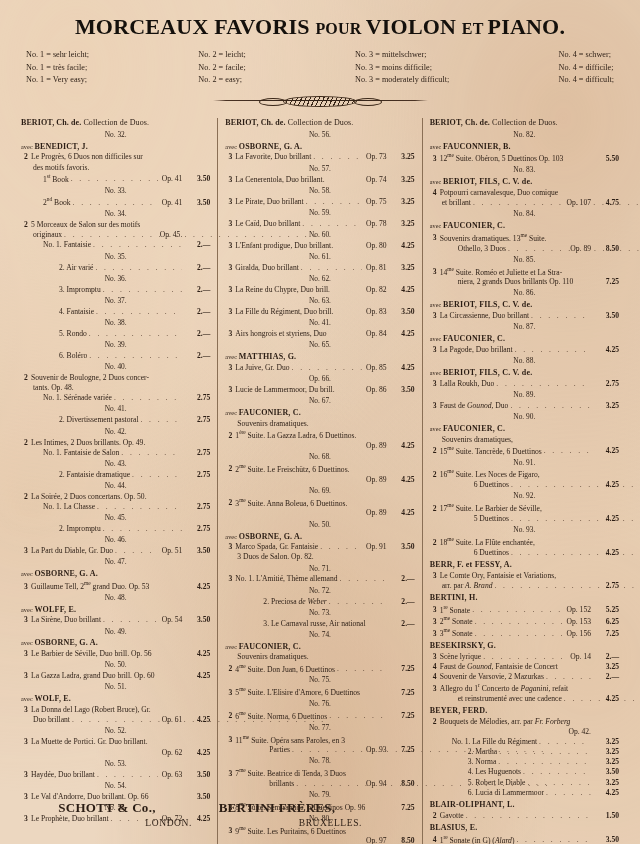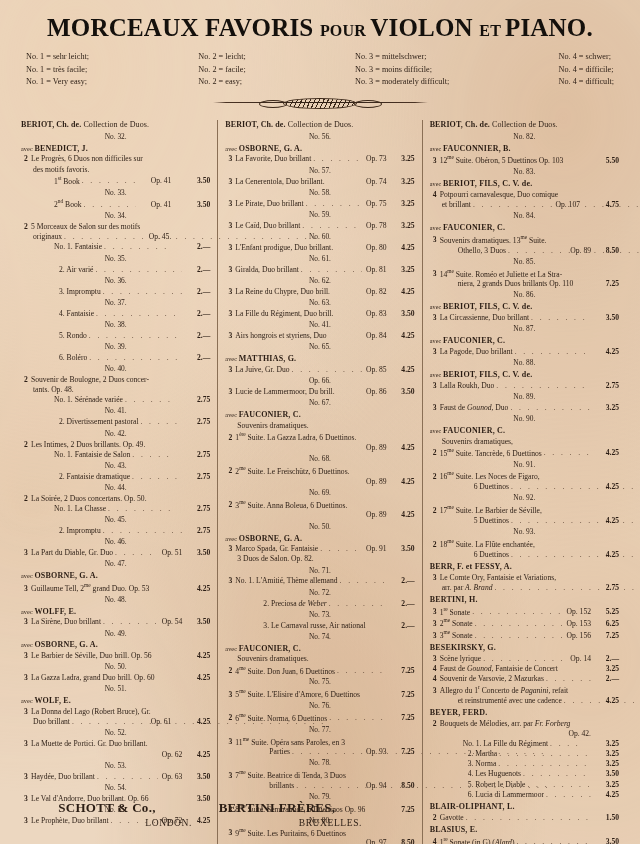--- a/index.html
+++ b/index.html
@@ -22,21 +22,21 @@
     mix-blend-mode:multiply; opacity:.9;
   }
   .page{ position:relative; z-index:1; padding:0 14px; }
 
   
   .masthead{
     text-align:center; font-weight:bold; color:#14100c;
     padding-top:14px; white-space:nowrap;
     letter-spacing:.2px;
   }
-  .masthead .big{ font-size:25px; }
+  .masthead .big{ font-size:22px; }
   .masthead .small{ font-size:16px; }
 
   .legend{
     display:flex; justify-content:space-between; gap:0;
     margin-top:9px; font-size:8.2px; color:#2b1d14;
   }
   .legend-col{ padding:0 12px; }
   .legend-col .lrow{ line-height:1.55; white-space:nowrap; }
 
   .ornament{
@@ -78,21 +78,21 @@
   .plate{ text-align:center; font-size:7.4px; margin:1px 0; }
 
   
   .ent{ display:flex; align-items:flex-end; white-space:nowrap; }
   .ent .g{ width:10px; flex:0 0 10px; text-align:center; font-weight:bold; }
   .ent .t{ flex:1 1 auto; min-width:0; overflow:hidden; text-overflow:clip; }
   .ent .op{ flex:0 0 auto; padding-left:4px; text-align:right; }
   .ent .pr{ flex:0 0 25px; text-align:right; font-weight:bold; padding-left:3px; }
   .ent.nog .g{ visibility:hidden; }
   .dots{ display:inline-block; padding:0 2px; letter-spacing:2.4px; color:#4a3324; }
-  .ind1{ padding-left:12px;gap:11px; } .ind2{ padding-left:28px; } .ind3{ padding-left:44px; }
+  .ind1{ padding-left:12px; } .ind2{ padding-left:28px; } .ind3{ padding-left:44px; }
   .cont{ display:flex; white-space:nowrap; }
   .cont .t{ flex:1 1 auto; min-width:0; }
   .cont .op{ flex:0 0 auto; padding-left:4px; }
   .cont .pr{ flex:0 0 25px; text-align:right; font-weight:bold; padding-left:3px; }
   .it{ font-style:italic; }
   .sup{ font-size:5.4px; vertical-align:super; }
   .grp{ margin-top:1px; }
 
   
   .footer{

